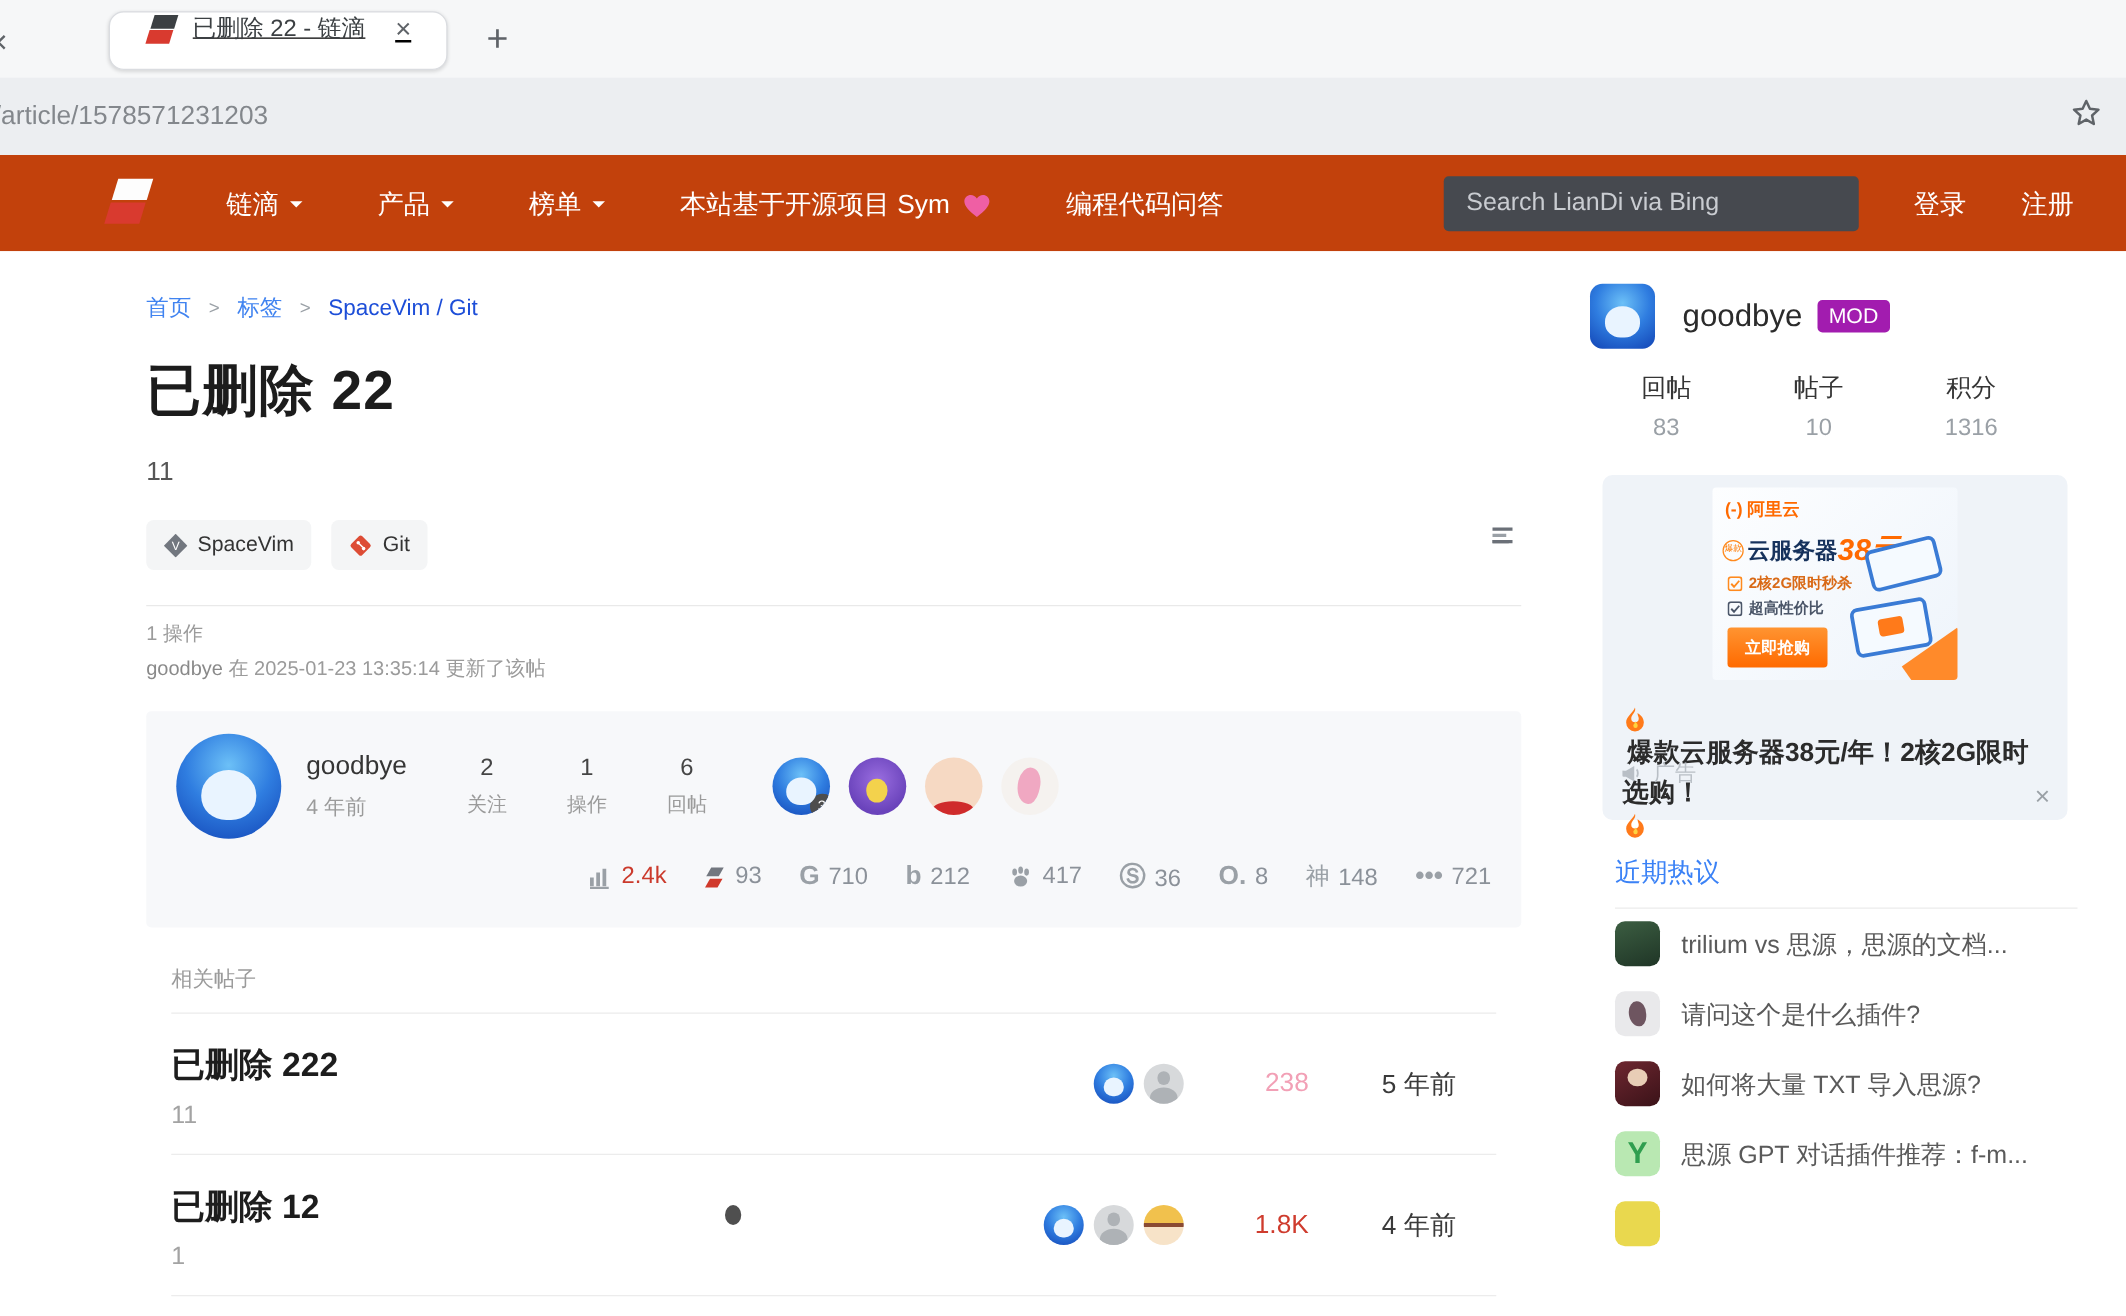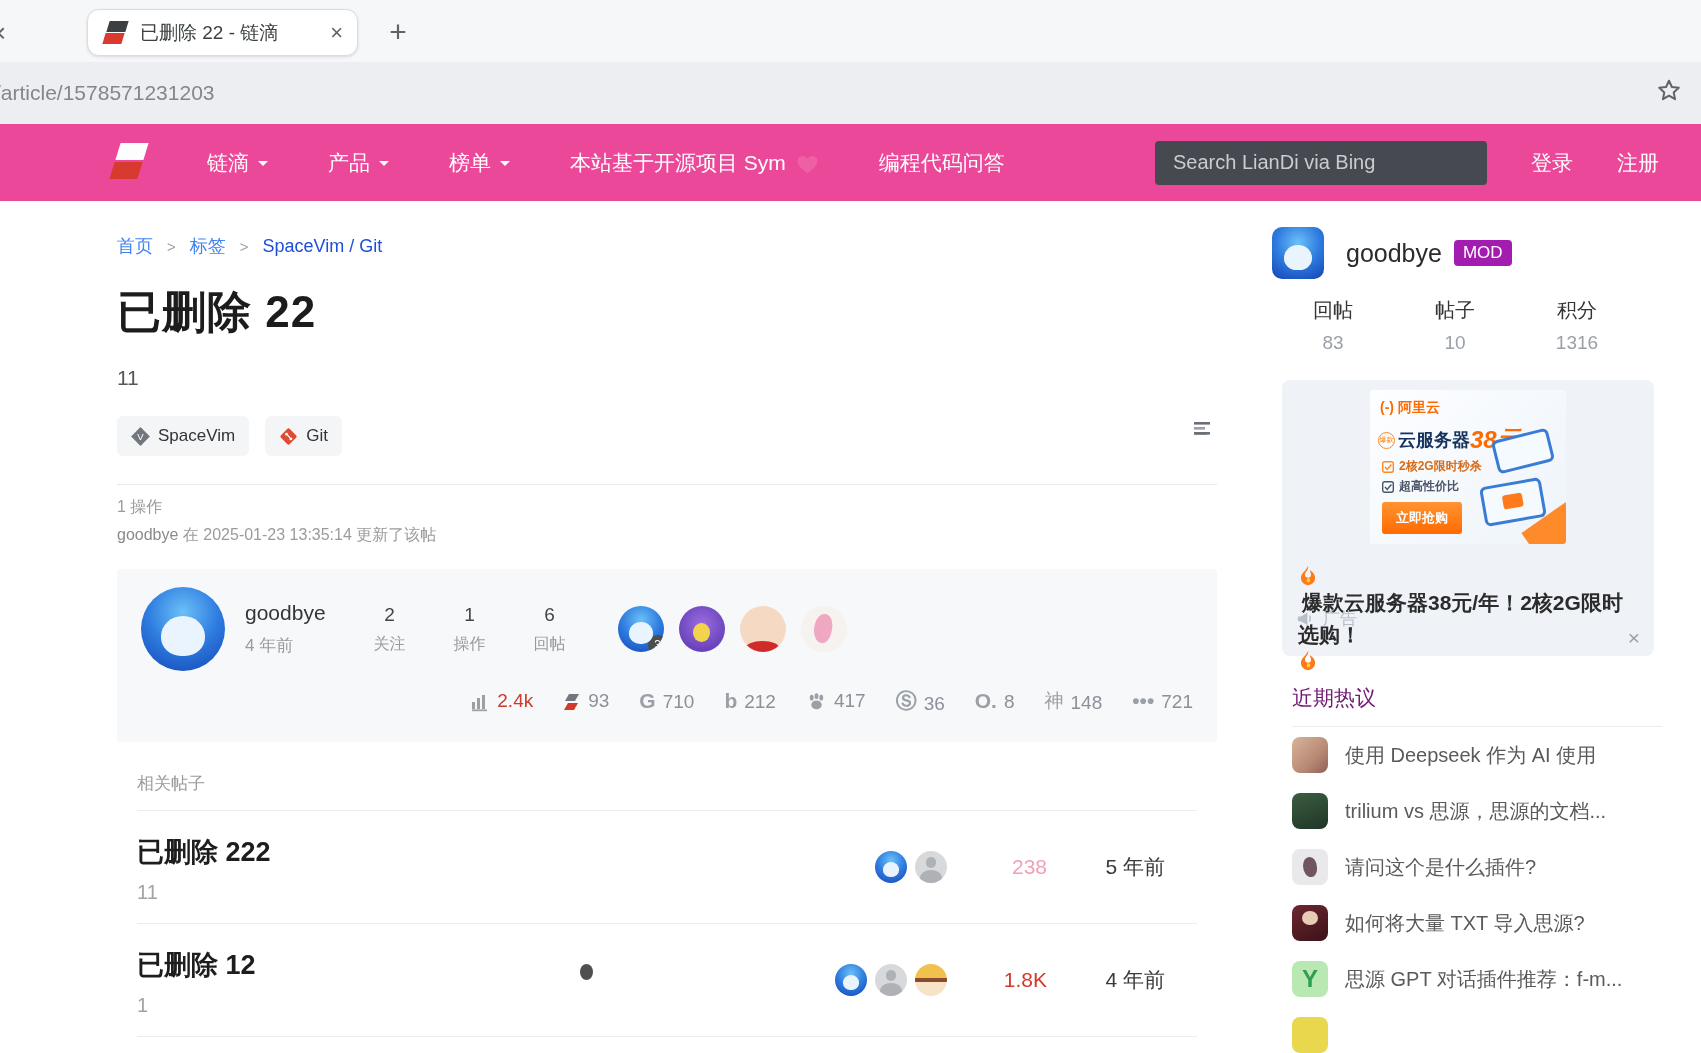--- a/index.html
+++ b/index.html
@@ -5,39 +5,39 @@
   * { margin:0; padding:0; box-sizing:border-box; }
   html,body { width:1701px; height:1053px; overflow:hidden; background:#fff;
     font-family:"Liberation Sans","DejaVu Sans",sans-serif; }
   body { position:relative; }
 
   
   .tabstrip { position:absolute; top:0; left:0; width:1701px; height:62px; background:#f6f7f8; }
   .tab-partial-x { position:absolute; left:-9px; top:18px; font-size:26px; color:#5f6368; }
   .tab { position:absolute; left:87px; top:9px; width:271px; height:47px; background:#fff;
     border:1px solid #dadce0; border-radius:12px; box-shadow:0 1px 3px rgba(0,0,0,.12);
-    display:flex; align-items:center; padding:0 14px; }
+    display:flex; padding:0 28px;text-decoration:underline; }
   .tab-title { font-size:19px; color:#3c4043; margin-left:12px; flex:1; white-space:nowrap; overflow:hidden; }
   .tab-close { font-size:22px; color:#5f6368; margin-left:8px; cursor:default; }
   .newtab { position:absolute; left:378px; top:12px; font-size:30px; color:#5f6368; width:40px; height:40px;
     display:flex; align-items:center; justify-content:center; }
 
   .logo-sm { position:relative; width:26px; height:28px; flex:none; }
   .logo-sm i { position:absolute; display:block; width:19px; height:11px; transform:skewX(-17deg); }
   .logo-sm .lt { top:2px; left:6px; background:#3c4043; }
   .logo-sm .lb { top:14px; left:2px; background:#d93a2f; }
 
   .urlbar { position:absolute; top:62px; left:0; width:1701px; height:62px; background:#eceef1;
     display:flex; align-items:center; }
   .url-text { font-size:21px; color:#83878c; margin-left:-5px; white-space:nowrap; }
   .bookmark { position:absolute; right:18px; top:15px; }
 
   
-  .sitenav { position:absolute; top:124px; left:0; width:1701px; height:77px; background:#ec4899;
-    display:flex; align-items:center; padding-left:109px; }
+  .sitenav { position:absolute; top:124px; left:0; width:1701px; height:77px; background:#c2410c;
+    display:flex; align-items:center; padding-left:83px; }
   .logo-nav { position:relative; width:38px; height:46px; flex:none; }
   .logo-nav i { position:absolute; display:block; width:28px; height:17px; transform:skewX(-17deg); }
   .logo-nav .lt { top:3px; left:9px; background:#fdfdfd; }
   .logo-nav .lb { top:22px; left:3px; background:#d93a2f; }
   .nav-item { color:#fff; font-size:21px; display:flex; align-items:center; white-space:nowrap; cursor:default; }
   .caret { display:inline-block; width:0; height:0; border:5px solid transparent; border-top-color:#fff;
     margin-left:9px; margin-top:6px; }
   .nav-gap { margin-left:60px; }
   .heart { margin-left:10px; margin-top:3px; }
   .nav-search { margin-left:auto; width:332px; height:44px; background:#46494f; border:none; border-radius:4px;
@@ -166,21 +166,21 @@
     transform:rotate(-35deg); }
   .ad-headline { margin-top:13px; font-size:21px; font-weight:bold; color:#2b2b2b; line-height:1.5;
     display:inline; }
   .ad-text-wrap { padding:0 2px; }
   .ad-foot { position:absolute; left:14px; bottom:26px; display:flex; align-items:center; gap:8px;
     color:#b9bfc6; font-size:17px; }
   .ad-close { position:absolute; right:14px; bottom:6px; font-size:21px; color:#9aa0a6; cursor:pointer; }
   .flame { vertical-align:-3px; margin:0 4px; }
 
   .hot-sec { margin-top:28px; margin-left:20px; }
-  .hot-head { font-size:21px; color:#701a75; }
+  .hot-head { font-size:21px; color:#3b82f6; }
   .hot-divider { border-top:1px solid #ececec; margin-top:14px; margin-right:0; width:370px; }
   .hot-item { display:flex; align-items:center; gap:17px; height:56px; cursor:pointer; }
   .hot-item:first-of-type { margin-top:6px; }
   .hot-av { width:36px; height:36px; border-radius:8px; flex:none; position:relative; overflow:hidden; }
   .hot-title { font-size:20px; color:#5a5a5a; white-space:nowrap; overflow:hidden; }
   .ha1 { background:linear-gradient(135deg,#d8b49a,#b98a76 60%,#8f5f55); }
   .ha2 { background:linear-gradient(160deg,#3c5e42,#1f3526); }
   .ha3 { background:#e9e9eb; }
   .ha3::after { content:""; position:absolute; left:30%; top:22%; width:40%; height:56%;
     background:#6e5560; border-radius:45% 55% 40% 60%; }
@@ -498,24 +498,20 @@
         <span>广告</span>
       </div>
       <span class="ad-close">×</span>
     </div>
 
     <div class="hot-sec">
       <div class="hot-head">近期热议</div>
       <div class="hot-divider"></div>
 
       <div class="hot-item">
-        <span class="hot-av ha1"></span>
-        <span class="hot-title">使用 Deepseek 作为 AI 使用</span>
-      </div>
-      <div class="hot-item">
         <span class="hot-av ha2"></span>
         <span class="hot-title">trilium vs 思源，思源的文档...</span>
       </div>
       <div class="hot-item">
         <span class="hot-av ha3"></span>
         <span class="hot-title">请问这个是什么插件?</span>
       </div>
       <div class="hot-item">
         <span class="hot-av ha4"></span>
         <span class="hot-title">如何将大量 TXT 导入思源?</span>

